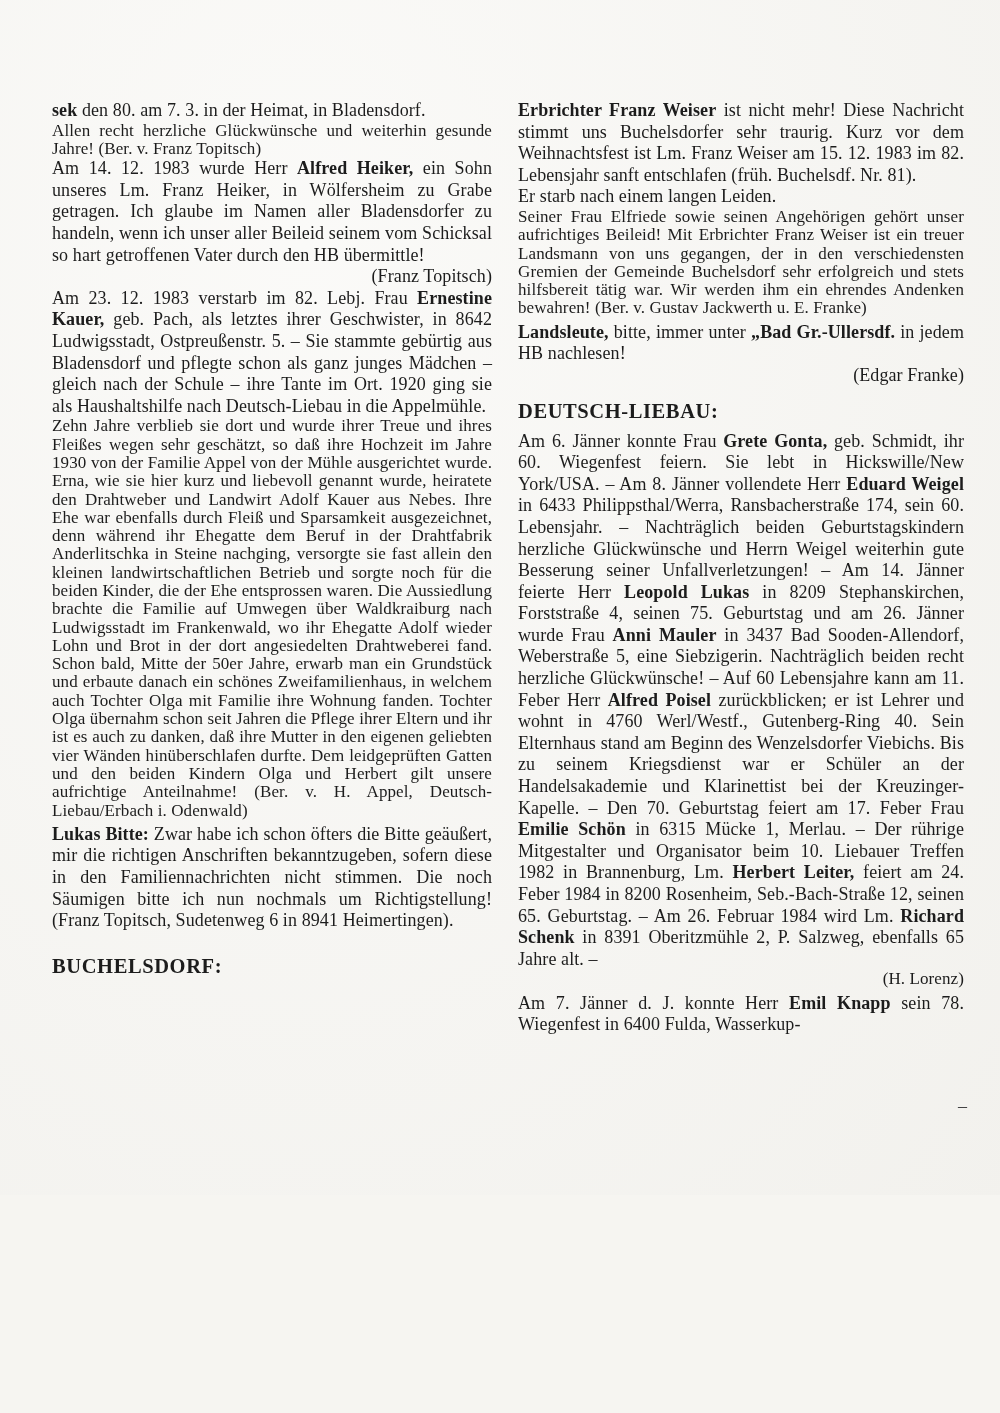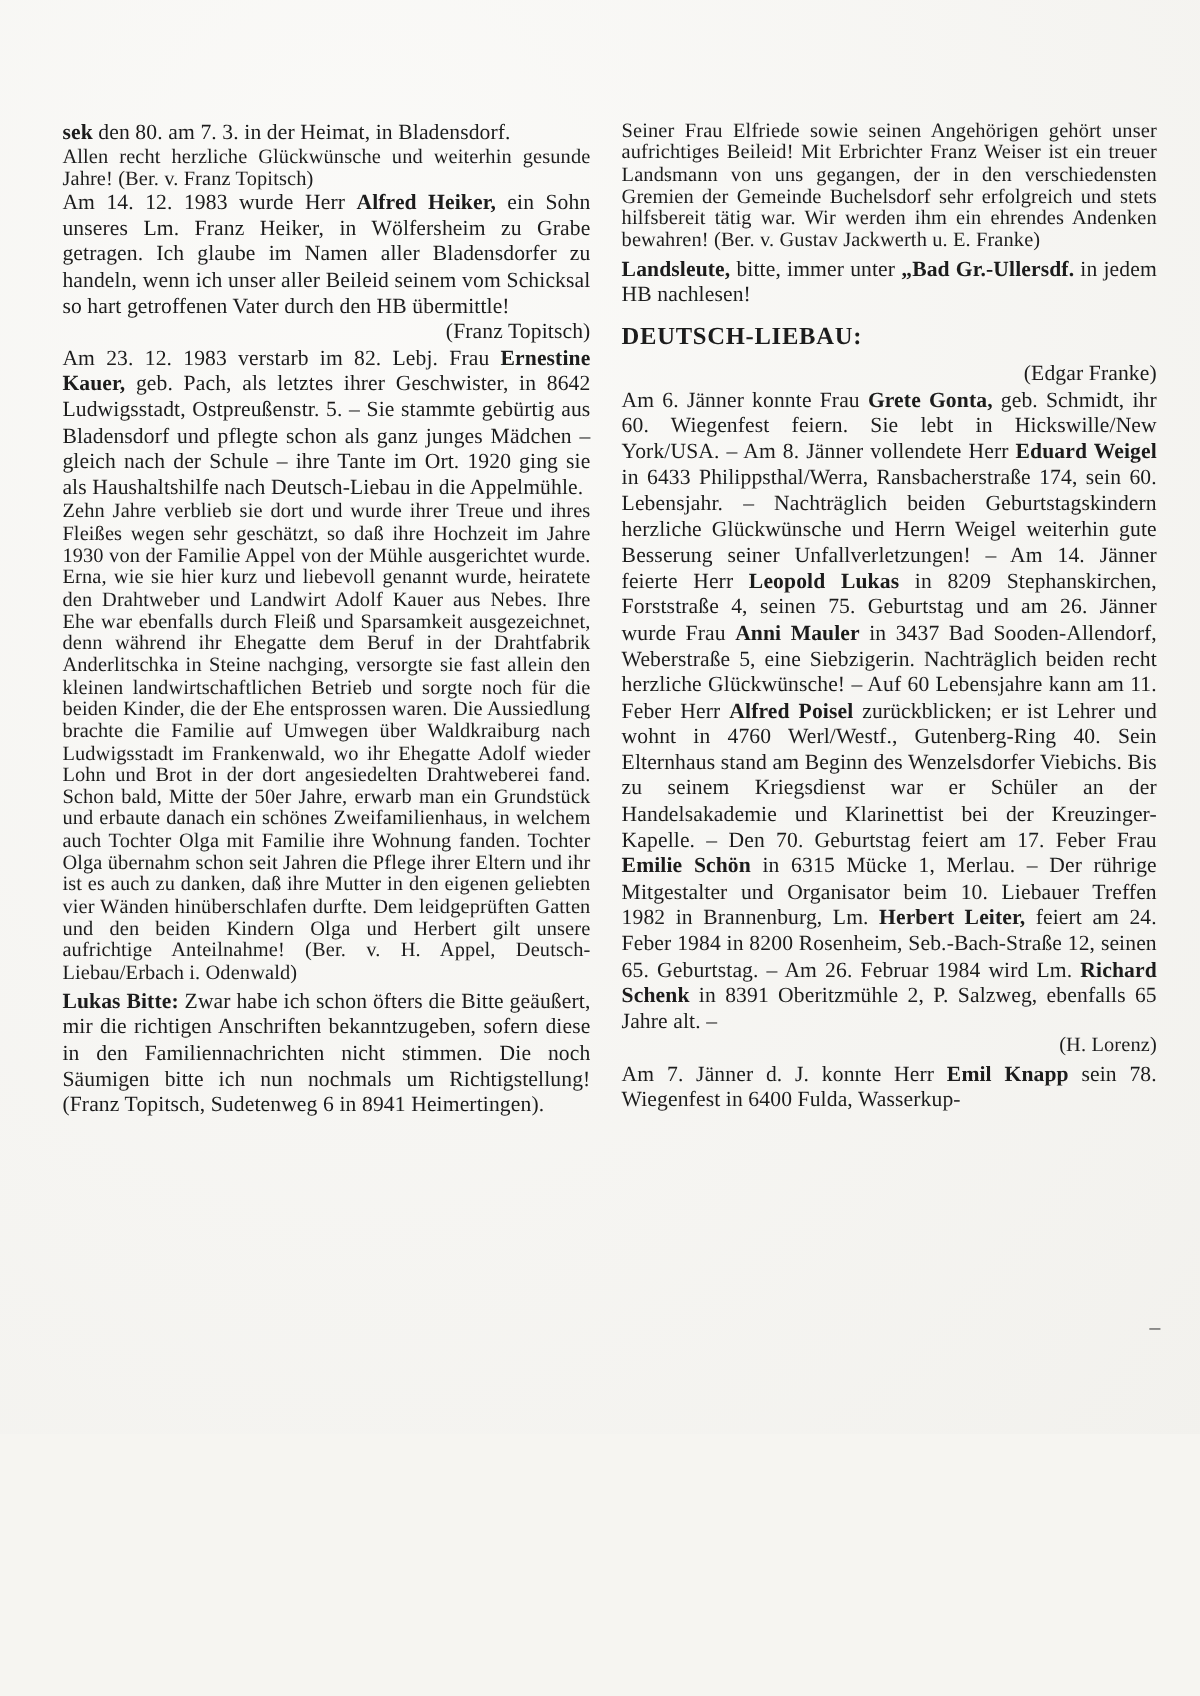--- a/index.html
+++ b/index.html
@@ -55,25 +55,28 @@
 <body>
 
 <div class="page">
   <div class="column column-left">
       <div class="block paragraph normal"><span class="b ">sek</span><span class=""> den 80. am 7. 3. in der Heimat, in Bladensdorf.</span></div>
       <div class="block paragraph small"><span class="">Allen recht herzliche Glückwünsche und weiterhin gesunde Jahre! (Ber. v. Franz Topitsch)</span></div>
       <div class="block paragraph normal"><span class="">Am 14. 12. 1983 wurde Herr </span><span class="b ">Alfred Heiker,</span><span class=""> ein Sohn unseres Lm. Franz Heiker, in Wölfersheim zu Grabe getragen. Ich glaube im Namen aller Bladensdorfer zu handeln, wenn ich unser aller Beileid seinem vom Schicksal so hart getroffenen Vater durch den HB übermittle! </span><span class="fr">(Franz Topitsch)</span></div>
       <div class="block paragraph normal"><span class="">Am 23. 12. 1983 verstarb im 82. Lebj. Frau </span><span class="b ">Ernestine Kauer,</span><span class=""> geb. Pach, als letztes ihrer Geschwister, in 8642 Ludwigsstadt, Ostpreußenstr. 5. – Sie stammte gebürtig aus Bladensdorf und pflegte schon als ganz junges Mädchen – gleich nach der Schule – ihre Tante im Ort. 1920 ging sie als Haushaltshilfe nach Deutsch-Liebau in die Appelmühle.</span></div>
       <div class="block paragraph small"><span class="">Zehn Jahre verblieb sie dort und wurde ihrer Treue und ihres Fleißes wegen sehr geschätzt, so daß ihre Hochzeit im Jahre 1930 von der Familie Appel von der Mühle ausgerichtet wurde. Erna, wie sie hier kurz und liebevoll genannt wurde, heiratete den Drahtweber und Landwirt Adolf Kauer aus Nebes. Ihre Ehe war ebenfalls durch Fleiß und Sparsamkeit ausgezeichnet, denn während ihr Ehegatte dem Beruf in der Drahtfabrik Anderlitschka in Steine nachging, versorgte sie fast allein den kleinen landwirtschaftlichen Betrieb und sorgte noch für die beiden Kinder, die der Ehe entsprossen waren. Die Aussiedlung brachte die Familie auf Umwegen über Waldkraiburg nach Ludwigsstadt im Frankenwald, wo ihr Ehegatte Adolf wieder Lohn und Brot in der dort angesiedelten Drahtweberei fand. Schon bald, Mitte der 50er Jahre, erwarb man ein Grundstück und erbaute danach ein schönes Zweifamilienhaus, in welchem auch Tochter Olga mit Familie ihre Wohnung fanden. Tochter Olga übernahm schon seit Jahren die Pflege ihrer Eltern und ihr ist es auch zu danken, daß ihre Mutter in den eigenen geliebten vier Wänden hinüberschlafen durfte. Dem leidgeprüften Gatten und den beiden Kindern Olga und Herbert gilt unsere aufrichtige Anteilnahme! (Ber. v. H. Appel, Deutsch-Liebau/Erbach i. Odenwald)</span></div>
       <div class="block paragraph normal gap"><span class="b ">Lukas Bitte:</span><span class=""> Zwar habe ich schon öfters die Bitte geäußert, mir die richtigen Anschriften bekanntzugeben, sofern diese in den Familiennachrichten nicht stimmen. Die noch Säumigen bitte ich nun nochmals um Richtigstellung! (Franz Topitsch, Sudetenweg 6 in 8941 Heimertingen).</span></div>
+      <div class="block heading normal gap"><span class="b ">BUCHELSDORF:</span></div>
     </div>
   <div class="column column-right">
+      <div class="block paragraph normal"><span class="b ">Erbrichter Franz Weiser</span><span class=""> ist nicht mehr! Diese Nachricht stimmt uns Buchelsdorfer sehr traurig. Kurz vor dem Weihnachtsfest ist Lm. Franz Weiser am 15. 12. 1983 im 82. Lebensjahr sanft entschlafen (früh. Buchelsdf. Nr. 81).</span></div>
+      <div class="block paragraph normal"><span class="">Er starb nach einem langen Leiden.</span></div>
       <div class="block paragraph small"><span class="">Seiner Frau Elfriede sowie seinen Angehörigen gehört unser aufrichtiges Beileid! Mit Erbrichter Franz Weiser ist ein treuer Landsmann von uns gegangen, der in den verschiedensten Gremien der Gemeinde Buchelsdorf sehr erfolgreich und stets hilfsbereit tätig war. Wir werden ihm ein ehrendes Andenken bewahren! (Ber. v. Gustav Jackwerth u. E. Franke)</span></div>
       <div class="block paragraph normal gap"><span class="b ">Landsleute,</span><span class=""> bitte, immer unter </span><span class="b ">„Bad Gr.-Ullersdf.</span><span class=""> in jedem HB nachlesen!</span></div>
+      <div class="block paragraph normal align-right"><span class="">(Edgar Franke)</span></div>
       <div class="block heading normal"><span class="b ">DEUTSCH-LIEBAU:</span></div>
-      <div class="block paragraph normal align-right"><span class="">(Edgar Franke)</span></div>
       <div class="block paragraph normal"><span class="">Am 6. Jänner konnte Frau </span><span class="b ">Grete Gonta,</span><span class=""> geb. Schmidt, ihr 60. Wiegenfest feiern. Sie lebt in Hickswille/New York/USA. – Am 8. Jänner vollendete Herr </span><span class="b ">Eduard Weigel</span><span class=""> in 6433 Philippsthal/Werra, Ransbacherstraße 174, sein 60. Lebensjahr. – Nachträglich beiden Geburtstagskindern herzliche Glückwünsche und Herrn Weigel weiterhin gute Besserung seiner Unfallverletzungen! – Am 14. Jänner feierte Herr </span><span class="b ">Leopold Lukas</span><span class=""> in 8209 Stephanskirchen, Forststraße 4, seinen 75. Geburtstag und am 26. Jänner wurde Frau </span><span class="b ">Anni Mauler</span><span class=""> in 3437 Bad Sooden-Allendorf, Weberstraße 5, eine Siebzigerin. Nachträglich beiden recht herzliche Glückwünsche! – Auf 60 Lebensjahre kann am 11. Feber Herr </span><span class="b ">Alfred Poisel</span><span class=""> zurückblicken; er ist Lehrer und wohnt in 4760 Werl/Westf., Gutenberg-Ring 40. Sein Elternhaus stand am Beginn des Wenzelsdorfer Viebichs. Bis zu seinem Kriegsdienst war er Schüler an der Handelsakademie und Klarinettist bei der Kreuzinger-Kapelle. – Den 70. Geburtstag feiert am 17. Feber Frau </span><span class="b ">Emilie Schön</span><span class=""> in 6315 Mücke 1, Merlau. – Der rührige Mitgestalter und Organisator beim 10. Liebauer Treffen 1982 in Brannenburg, Lm. </span><span class="b ">Herbert Leiter,</span><span class=""> feiert am 24. Feber 1984 in 8200 Rosenheim, Seb.-Bach-Straße 12, seinen 65. Geburtstag. – Am 26. Februar 1984 wird Lm. </span><span class="b ">Richard Schenk</span><span class=""> in 8391 Oberitzmühle 2, P. Salzweg, ebenfalls 65 Jahre alt. –</span></div>
       <div class="block paragraph small align-right"><span class="">(H. Lorenz)</span></div>
       <div class="block paragraph normal gap"><span class="">Am 7. Jänner d. J. konnte Herr </span><span class="b ">Emil Knapp</span><span class=""> sein 78. Wiegenfest in 6400 Fulda, Wasserkup-</span></div>
     </div>
   <div class="page-number">60</div>
   <div class="margin-mark">–</div>
 </div>
 
 </body></html>

